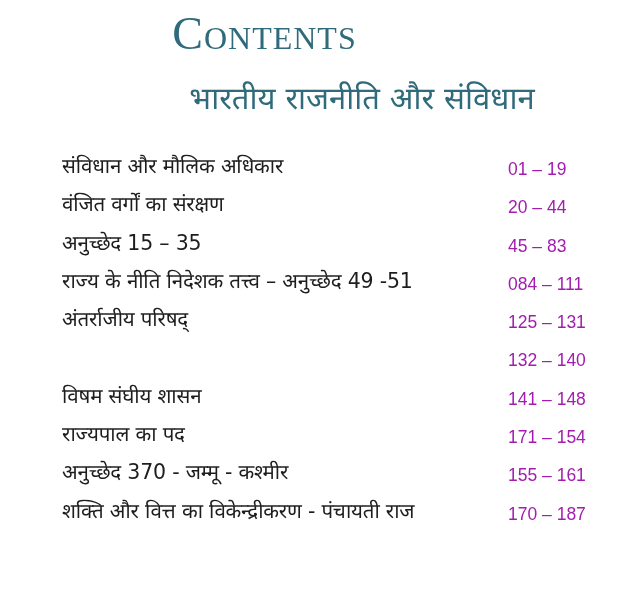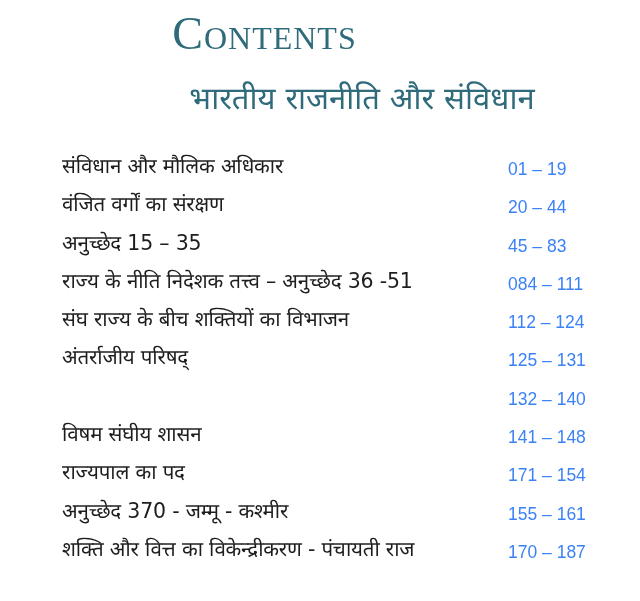--- a/index.html
+++ b/index.html
@@ -61,21 +61,21 @@
       letter-spacing: -0.2px;
       text-align: center;
     }
     .toc-pages {
       position: absolute;
       left: 508px;
       top: 6px;
       font-family: "Liberation Sans", "DejaVu Sans", sans-serif;
       font-size: 17.5px;
       line-height: 30px;
-      color: #3b82f6;
+      color: #a21caf;
       white-space: nowrap;
     }
   </style>
 </head>
 <body>
 
 <div class="title">Contents</div>
 <div class="subtitle">भारतीय राजनीति और संविधान</div>
 
 <div class="toc">
@@ -85,26 +85,22 @@
   </div>
   <div class="toc-row">
     <span class="toc-title">वंजित वर्गों का संरक्षण</span>
     <span class="toc-pages">20 – 44</span>
   </div>
   <div class="toc-row">
     <span class="toc-title">अनुच्छेद 15 – 35</span>
     <span class="toc-pages">45 – 83</span>
   </div>
   <div class="toc-row">
-    <span class="toc-title">राज्य के नीति निदेशक तत्त्व – अनुच्छेद 36 -51</span>
+    <span class="toc-title">राज्य के नीति निदेशक तत्त्व – अनुच्छेद 49 -51</span>
     <span class="toc-pages">084 – 111</span>
-  </div>
-  <div class="toc-row">
-    <span class="toc-title">संघ राज्य के बीच शक्तियों का विभाजन</span>
-    <span class="toc-pages">112 – 124</span>
   </div>
   <div class="toc-row">
     <span class="toc-title">अंतर्राजीय परिषद्</span>
     <span class="toc-pages">125 – 131</span>
   </div>
   <div class="toc-row">
     <span class="toc-pages">132 – 140</span>
   </div>
   <div class="toc-row">
     <span class="toc-title">विषम संघीय शासन</span>

